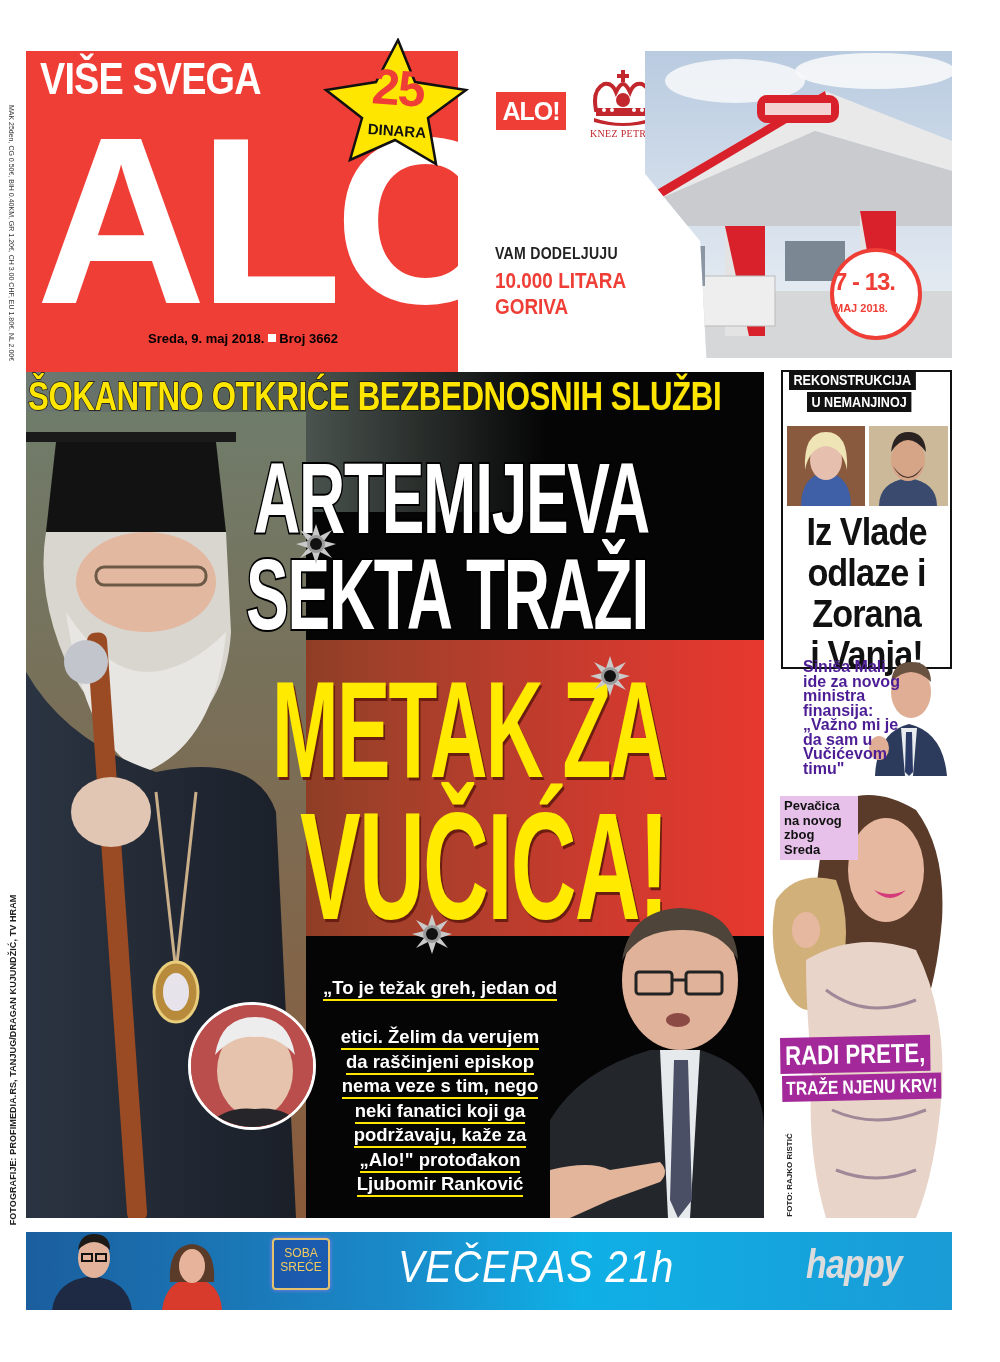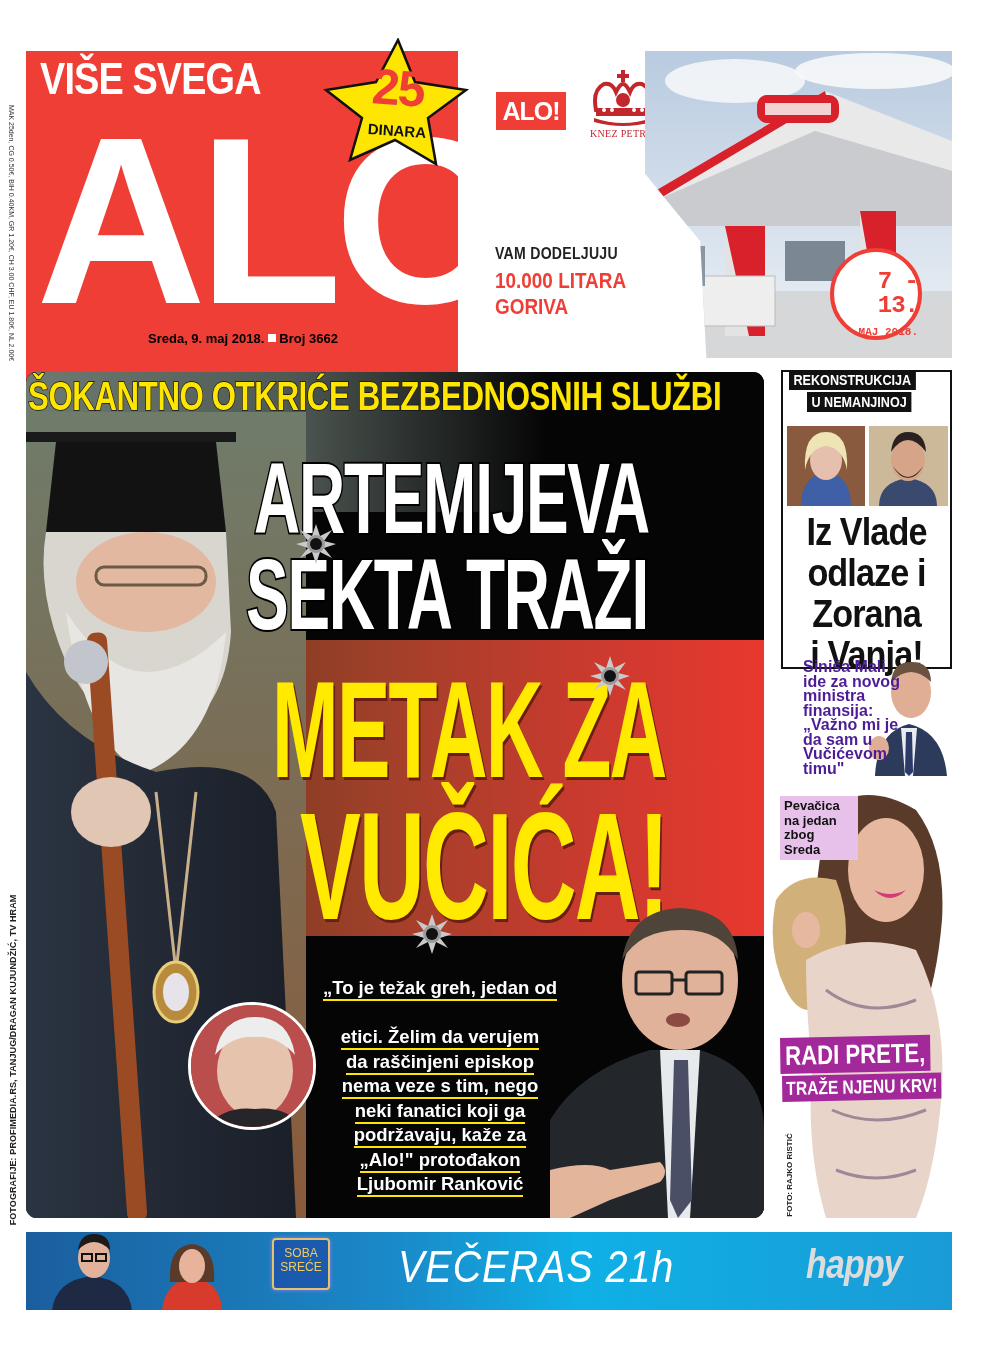--- a/index.html
+++ b/index.html
@@ -73,30 +73,29 @@
   .promo-sub {
     left: 495px; top: 245px; font-weight: 700; font-size: 16px; color: #222;
     transform: scaleX(0.88); transform-origin: left top; letter-spacing: 0.3px;
   }
   .promo-main {
     left: 495px; top: 268px; font-weight: 700; font-size: 22px; color: #ef3e36;
     line-height: 26px; transform: scaleX(0.86); transform-origin: left top;
   }
   .date-circle {
     left: 830px; top: 248px; width: 92px; height: 92px; border-radius: 50%;
-    background: #fff; border: 4px solid #ef3e36; text-align: right; font-family: Liberation Mono, monospace;
+    background: #fff; border: 4px solid #ef3e36; text-align: left;
   }
   .date-circle .d1 { margin-top: 18px; font-size: 24px; font-weight: 700; color: #ef3e36; line-height: 1; letter-spacing: -1px; }
   .date-circle .d2 { margin-top: 8px; font-size: 11px; font-weight: 700; color: #ef3e36; }
 
   
   .main-panel {
     left: 26px; top: 372px; width: 738px; height: 846px; overflow: hidden;
     background: #000;
-    border-radius: 11px;
   }
   .main-panel .bg-black { position: absolute; left: 0; top: 0; width: 100%; height: 100%; background: #050505; }
   .main-panel .bg-red {
     position: absolute; left: 190px; top: 268px; width: 548px; height: 296px;
     background: linear-gradient(90deg, #7a3a20 0%, #a0402a 30%, #cc3a2e 70%, #e8382f 100%);
   }
   .main-panel .bg-blur {
     position: absolute; left: 0; top: 0; width: 520px; height: 140px;
     background: linear-gradient(90deg, #6e7a72 0%, #505a55 50%, rgba(30,30,30,0) 100%);
   }
@@ -425,21 +424,21 @@
   <path d="M60 20 Q100 -10 150 20 Q180 60 176 130 Q170 200 150 240 L60 240 Q40 180 50 100 Z" fill="#5a3b2a"></path>
   <path d="M10 110 Q30 80 70 90 Q90 140 70 200 Q40 240 20 200 Q0 160 10 110 Z" fill="#d2b07a"></path>
   <ellipse cx="120" cy="80" rx="38" ry="52" fill="#e7b8a0"></ellipse>
   <path d="M108 100 Q124 116 140 100 Q124 108 108 100 Z" fill="#d43b7a"></path>
   <path d="M40 170 Q90 140 150 160 Q180 220 176 300 Q170 380 150 428 L60 428 Q40 360 46 280 Q40 220 40 170 Z" fill="#e8d4c8"></path>
   <path d="M60 200 Q100 230 150 210 M70 260 Q110 280 160 260 M66 320 Q110 340 160 320 M70 380 Q110 396 150 380" stroke="#a08898" stroke-width="3" fill="none"></path>
   <ellipse cx="40" cy="140" rx="14" ry="18" fill="#e7b8a0"></ellipse>
 </svg>
 <div class="abs singer-tag">
   <div>Pevačica</div>
-  <div>na jedan</div>
+  <div>na novog</div>
   <div>zbog</div>
   <div>Sreda</div>
 </div>
 <div class="purple-bar pb1">RADI PRETE,</div>
 <div class="purple-bar pb2">TRAŽE NJENU KRV!</div>
 <div class="abs foto-credit2">
   <span>FOTO: RAJKO RISTIĆ</span>
 </div>
 
 <div class="abs banner">

